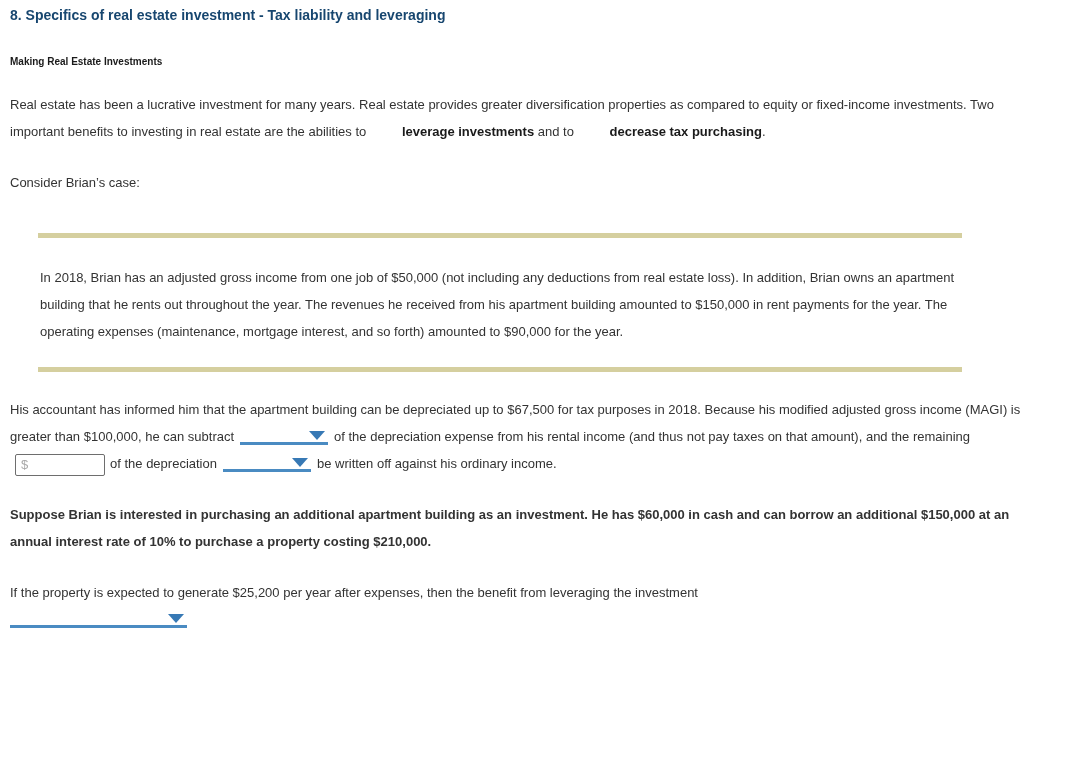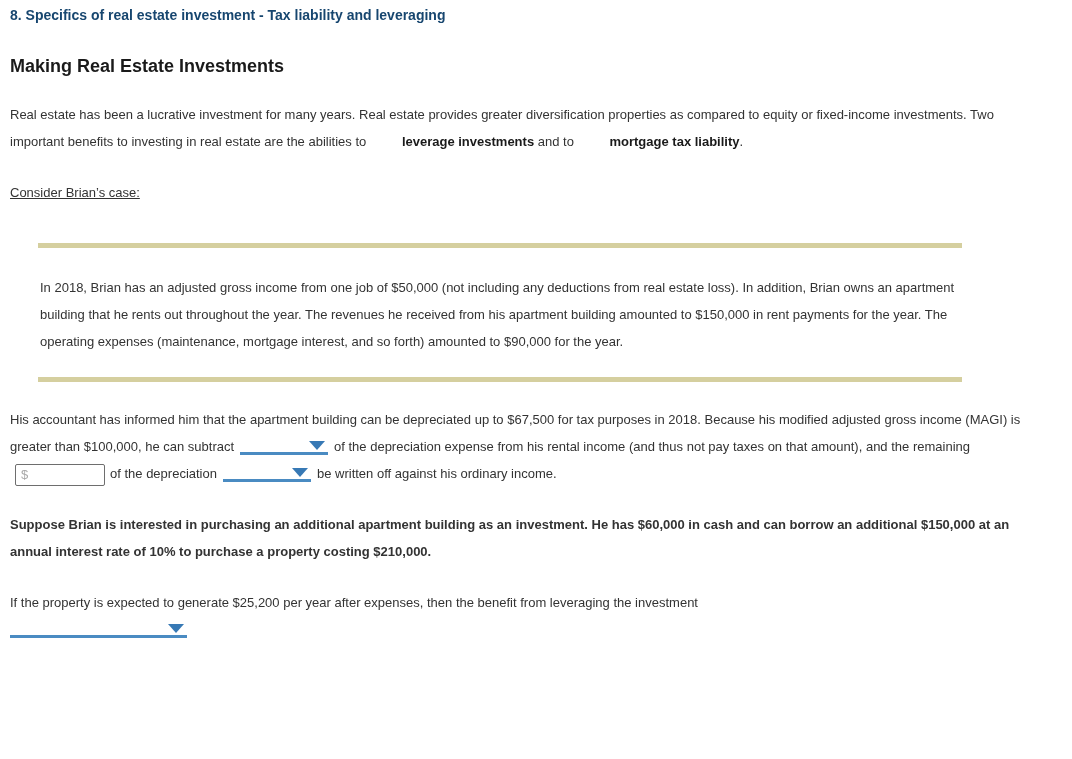--- a/index.html
+++ b/index.html
@@ -18,33 +18,32 @@
     overflow: hidden;
     background: #ffffff;
   }
   .page-title {
     font-size: 14px;
     font-weight: bold;
     color: #17466F;
     margin: 0;
   }
   .section-heading {
-    font-size: 18px;
+    font-size: 10px;
     font-weight: bold;
     color: #1a1a1a;
     margin: 33px 0 16px 0;
   }
   p.body-text {
     line-height: 27px;
     margin: 24px 0 0 0;
     max-width: 1032px;
   }
   .consider {
     margin-top: 16px;
-    text-decoration: underline;
   }
   .scenario-box {
     margin: 37px 90px 0 28px;
     border-top: 5px solid #D5CF9F;
     border-bottom: 5px solid #D5CF9F;
     padding: 26px 2px 22px 2px;
     line-height: 27px;
     color: #333333;
   }
   .q1 { margin-top: 60px; }
@@ -95,21 +94,21 @@
 </style>
 </head>
 <body>
 
 <div class="page">
 
   <h1 class="page-title">8. Specifics of real estate investment - Tax liability and leveraging</h1>
 
   <h2 class="section-heading">Making Real Estate Investments</h2>
 
-  <p class="body-text"><span>Real estate has been a lucrative investment for many years. Real estate provides greater diversification properties as compared to equity or fixed-income investments. Two important benefits to investing in real estate are the abilities to </span><b>leverage investments</b><span> and to </span><b>mortgage tax liability</b><span>.</span></p>
+  <p class="body-text"><span>Real estate has been a lucrative investment for many years. Real estate provides greater diversification properties as compared to equity or fixed-income investments. Two important benefits to investing in real estate are the abilities to </span><b>leverage investments</b><span> and to </span><b>decrease tax purchasing</b><span>.</span></p>
 
   <p class="body-text consider">Consider Brian’s case:</p>
 
   <div class="scenario-box">
     <span>In 2018, Brian has an adjusted gross income from one job of $50,000 (not including any deductions from real estate loss). In addition, Brian owns an apartment building that he rents out throughout the year. The revenues he received from his apartment building amounted to $150,000 in rent payments for the year. The operating expenses (maintenance, mortgage interest, and so forth) amounted to $90,000 for the year.</span>
   </div>
 
 
   <p class="body-text q2"><span>His accountant has informed him that the apartment building can be depreciated up to $67,500 for tax purposes in 2018. Because his modified adjusted gross income (MAGI) is greater than $100,000, he can subtract</span><span class="dropdown"><span class="arrow"></span></span><span>of the depreciation expense from his rental income (and thus not pay taxes on that amount), and the remaining</span><input class="amount-input" type="text" placeholder="$" style=""><span>of the depreciation</span><span class="dropdown"><span class="arrow"></span></span><span>be written off against his ordinary income.</span></p>
 

